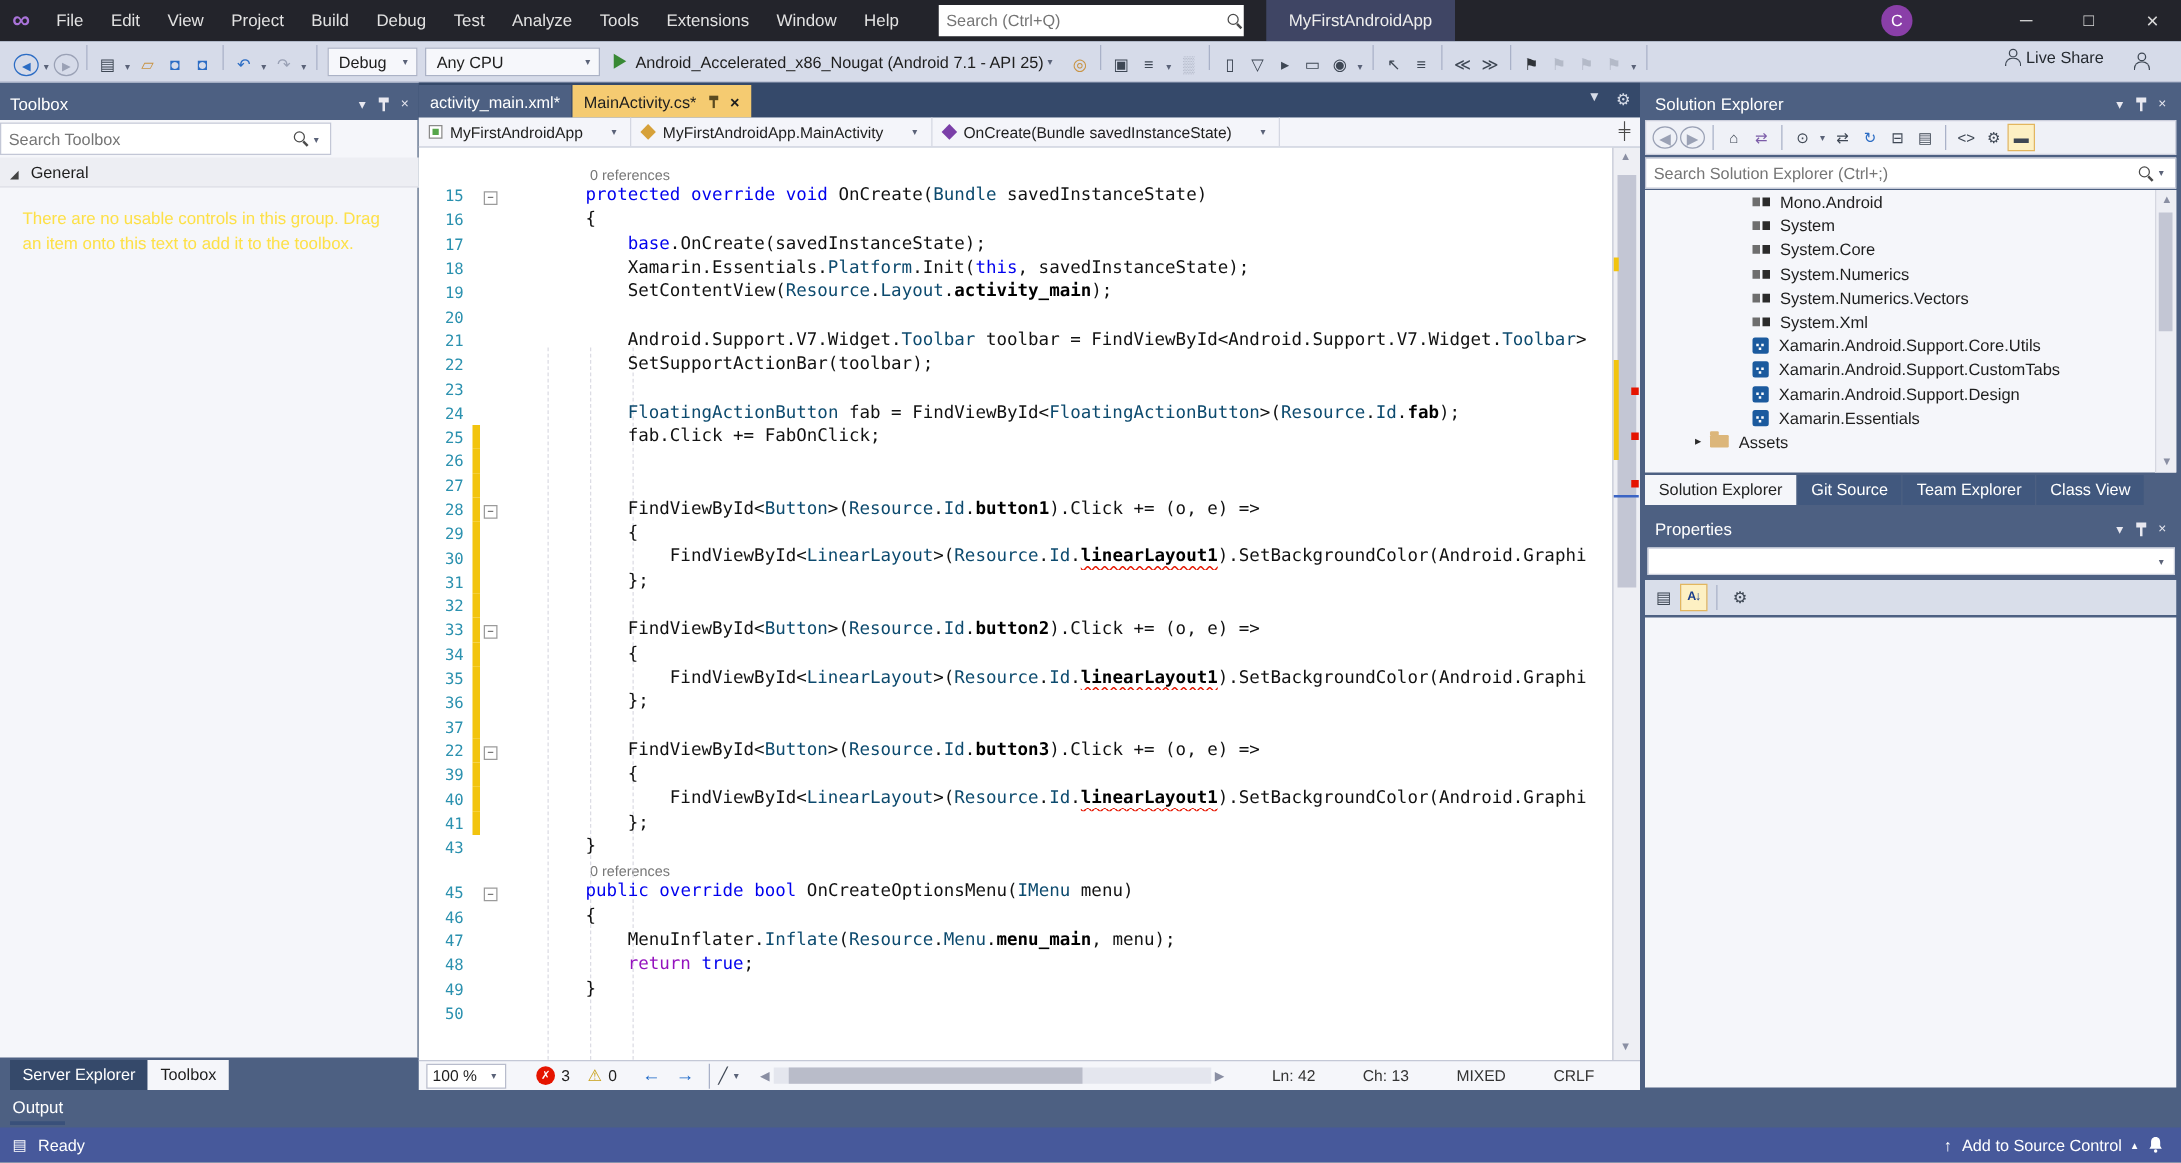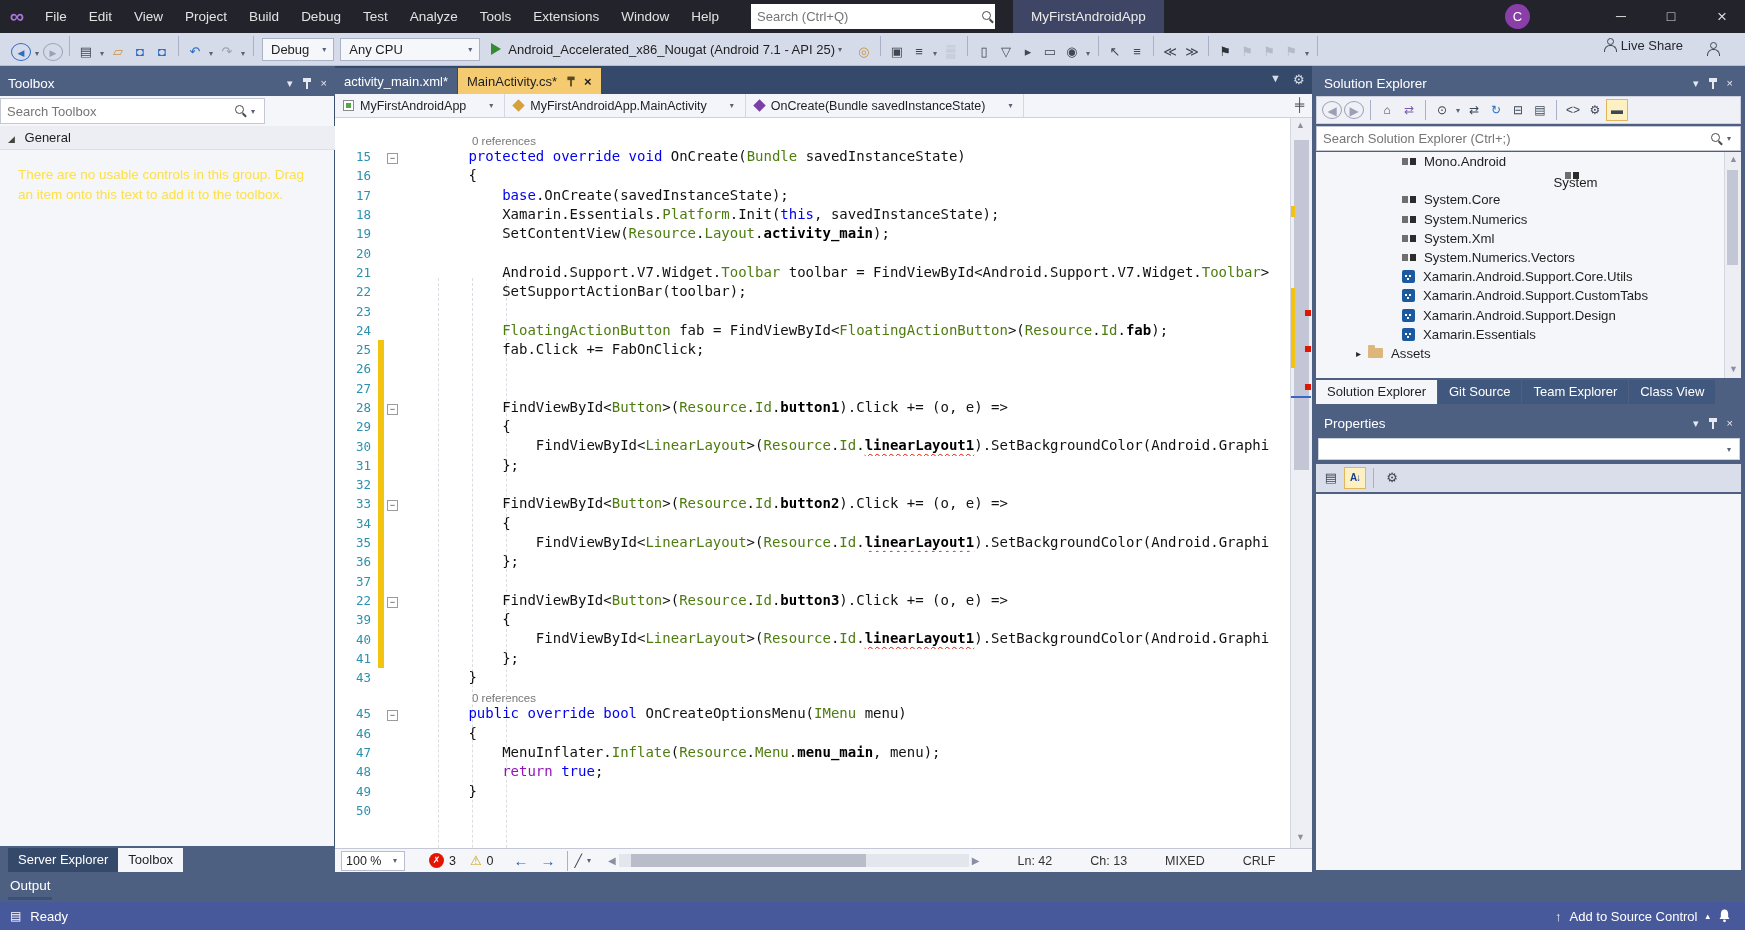--- a/index.html
+++ b/index.html
@@ -22,21 +22,21 @@
   
   .maintoolbar { left:0; top:33px; width:1745px; height:33px; background:#D6DBE9; border-bottom:1px solid #B7BDD1; display:flex; align-items:center; padding-left:10px; }
   .tbic { display:inline-block; min-width:20px; height:20px; text-align:center; line-height:20px; font-size:13px; margin:0 1px; cursor:default; }
   .tbic.circ { border-radius:50%; font-size:9px; width:18px; height:18px; line-height:18px; border:1.5px solid currentColor; }
   .dd { font-size:8px; color:#5A6278; width:10px; display:inline-block; text-align:center; }
   .tbsep { display:inline-block; width:1px; height:20px; background:#A9B1C8; margin:0 5px; }
   .combo { height:23px; background:#F6F7FB; border:1px solid #ABB2C6; display:inline-flex; align-items:center; padding:0 4px 0 8px; margin:0 3px; font-size:13px; color:#1E1E1E; }
   .combo .dd { margin-left:10px; }
   .runbtn { display:inline-flex; align-items:center; margin:0 4px; padding:0 4px; height:24px; }
   .play { width:0; height:0; border-left:10px solid #388934; border-top:6px solid transparent; border-bottom:6px solid transparent; margin-right:7px; }
-  .lshare { position:absolute; right:62px; top:38px; display:flex; align-items:flex-start; gap:5px; color:#24292F; font-size:13px; }
+  .lshare { position:absolute; right:62px; top:38px; display:flex; align-items:center; gap:5px; color:#24292F; font-size:13px; }
   .person { position:relative; display:inline-block; width:13px; height:13px; }
   .person::before { content:""; position:absolute; left:4px; top:0; width:5px; height:5px; border:1.3px solid #3E4754; border-radius:50%; }
   .person::after { content:""; position:absolute; left:1px; top:7px; width:11px; height:6px; border:1.3px solid #3E4754; border-bottom:0; border-radius:6px 6px 0 0; }
 
   
   .ptitle { color:#FFFFFF; font-size:13.5px; display:flex; align-items:center; padding:0 8px; }
   .ptitle .sp { flex:1; }
   .ptitle .pico { color:#E8E8F0; font-size:11px; margin-left:9px; cursor:default; }
   .pin { display:inline-block; width:10px; height:11px; position:relative; }
   .pin::before { content:""; position:absolute; left:4px; top:3px; width:2px; height:8px; background:currentColor; }
@@ -76,21 +76,21 @@
   .codearea { left:335px; top:118px; width:955px; height:730px; background:#FFFFFF; overflow:hidden; padding-top:12px; }
   .guide { position:absolute; top:160px; height:655px; border-left:1px dashed #DCDCE4; width:0; }
   .crow { height:19.3px; display:flex; align-items:center; position:relative; }
   .clens { height:17px; padding-left:137px; font-size:11.5px; color:#777; display:flex; align-items:flex-end; }
   .gnum { width:43px; text-align:right; padding-right:7px; color:#2B91AF; font:12.5px "DejaVu Sans Mono",monospace; flex:none; }
   .gchg { width:6px; height:19.3px; flex:none; }
   .gchg.y { background:#F2C40F; }
   .gfold { width:17px; flex:none; text-align:center; }
   .foldbox { display:inline-block; width:11px; height:11px; border:1px solid #9B9B9B; background:#fff; color:#333; font-size:9px; line-height:9px; }
   .ctext { flex:1; white-space:pre; font:14px "DejaVu Sans Mono",monospace; color:#111; position:relative; height:19.3px; line-height:19.3px; overflow:hidden; }
-  .sK { color:#0000EE; } .sT { color:#4d7c0f; } .sP { color:#9412BE; }
+  .sK { color:#0000EE; } .sT { color:#0c4a6e; } .sP { color:#9412BE; }
   .sB { font-weight:bold; color:#000; }
   .sE { font-weight:bold; color:#000; text-decoration:underline wavy #E51400 1px; text-underline-offset:3px; }
   .sD { color:#111; }
   .crow.cur .ctext { box-shadow:inset 0 1px 0 #BFBFC9, inset 0 -1px 0 #BFBFC9; }
   .caret { position:absolute; left:101px; top:2px; width:1.5px; height:15px; background:#000; }
 
   .vscroll { left:1290px; top:118px; width:22px; height:730px; background:#EEEFF4; border-left:1px solid #D3D5E0; }
   .vthumb { left:1294px; top:140px; width:15px; height:330px; background:#C3C6D4; }
   .mark-y { left:1291px; width:4px; background:#F2C40F; }
   .mark-r { left:1305px; width:6px; height:6px; background:#E51400; }
@@ -534,39 +534,39 @@
   <div class="abs searchrow" style="left:1316px;top:126px;width:425px;height:25px">
     <input placeholder="Search Solution Explorer (Ctrl+;)" style="">
     <span class="mag"></span>
     <span class="dd">▾</span>
   </div>
   <div class="abs se-tree" id="setree">
       <div class="serow" style="padding-left: 86px;">
         <span class="assembly-icon"></span>
         <span class="lbl">Mono.Android</span>
       </div>
-      <div class="serow" style="padding-left: 86px; flex-direction: column;">
+      <div class="serow" style="padding-left: 86px;">
         <span class="assembly-icon"></span>
         <span class="lbl">System</span>
       </div>
       <div class="serow" style="padding-left: 86px;">
         <span class="assembly-icon"></span>
         <span class="lbl">System.Core</span>
       </div>
       <div class="serow" style="padding-left: 86px;">
         <span class="assembly-icon"></span>
         <span class="lbl">System.Numerics</span>
       </div>
       <div class="serow" style="padding-left: 86px;">
         <span class="assembly-icon"></span>
+        <span class="lbl">System.Numerics.Vectors</span>
+      </div>
+      <div class="serow" style="padding-left: 86px;">
+        <span class="assembly-icon"></span>
         <span class="lbl">System.Xml</span>
-      </div>
-      <div class="serow" style="padding-left: 86px;">
-        <span class="assembly-icon"></span>
-        <span class="lbl">System.Numerics.Vectors</span>
       </div>
       <div class="serow" style="padding-left: 86px;">
         <span class="package-icon"></span>
         <span class="lbl">Xamarin.Android.Support.Core.Utils</span>
       </div>
       <div class="serow" style="padding-left: 86px;">
         <span class="package-icon"></span>
         <span class="lbl">Xamarin.Android.Support.CustomTabs</span>
       </div>
       <div class="serow" style="padding-left: 86px;">

